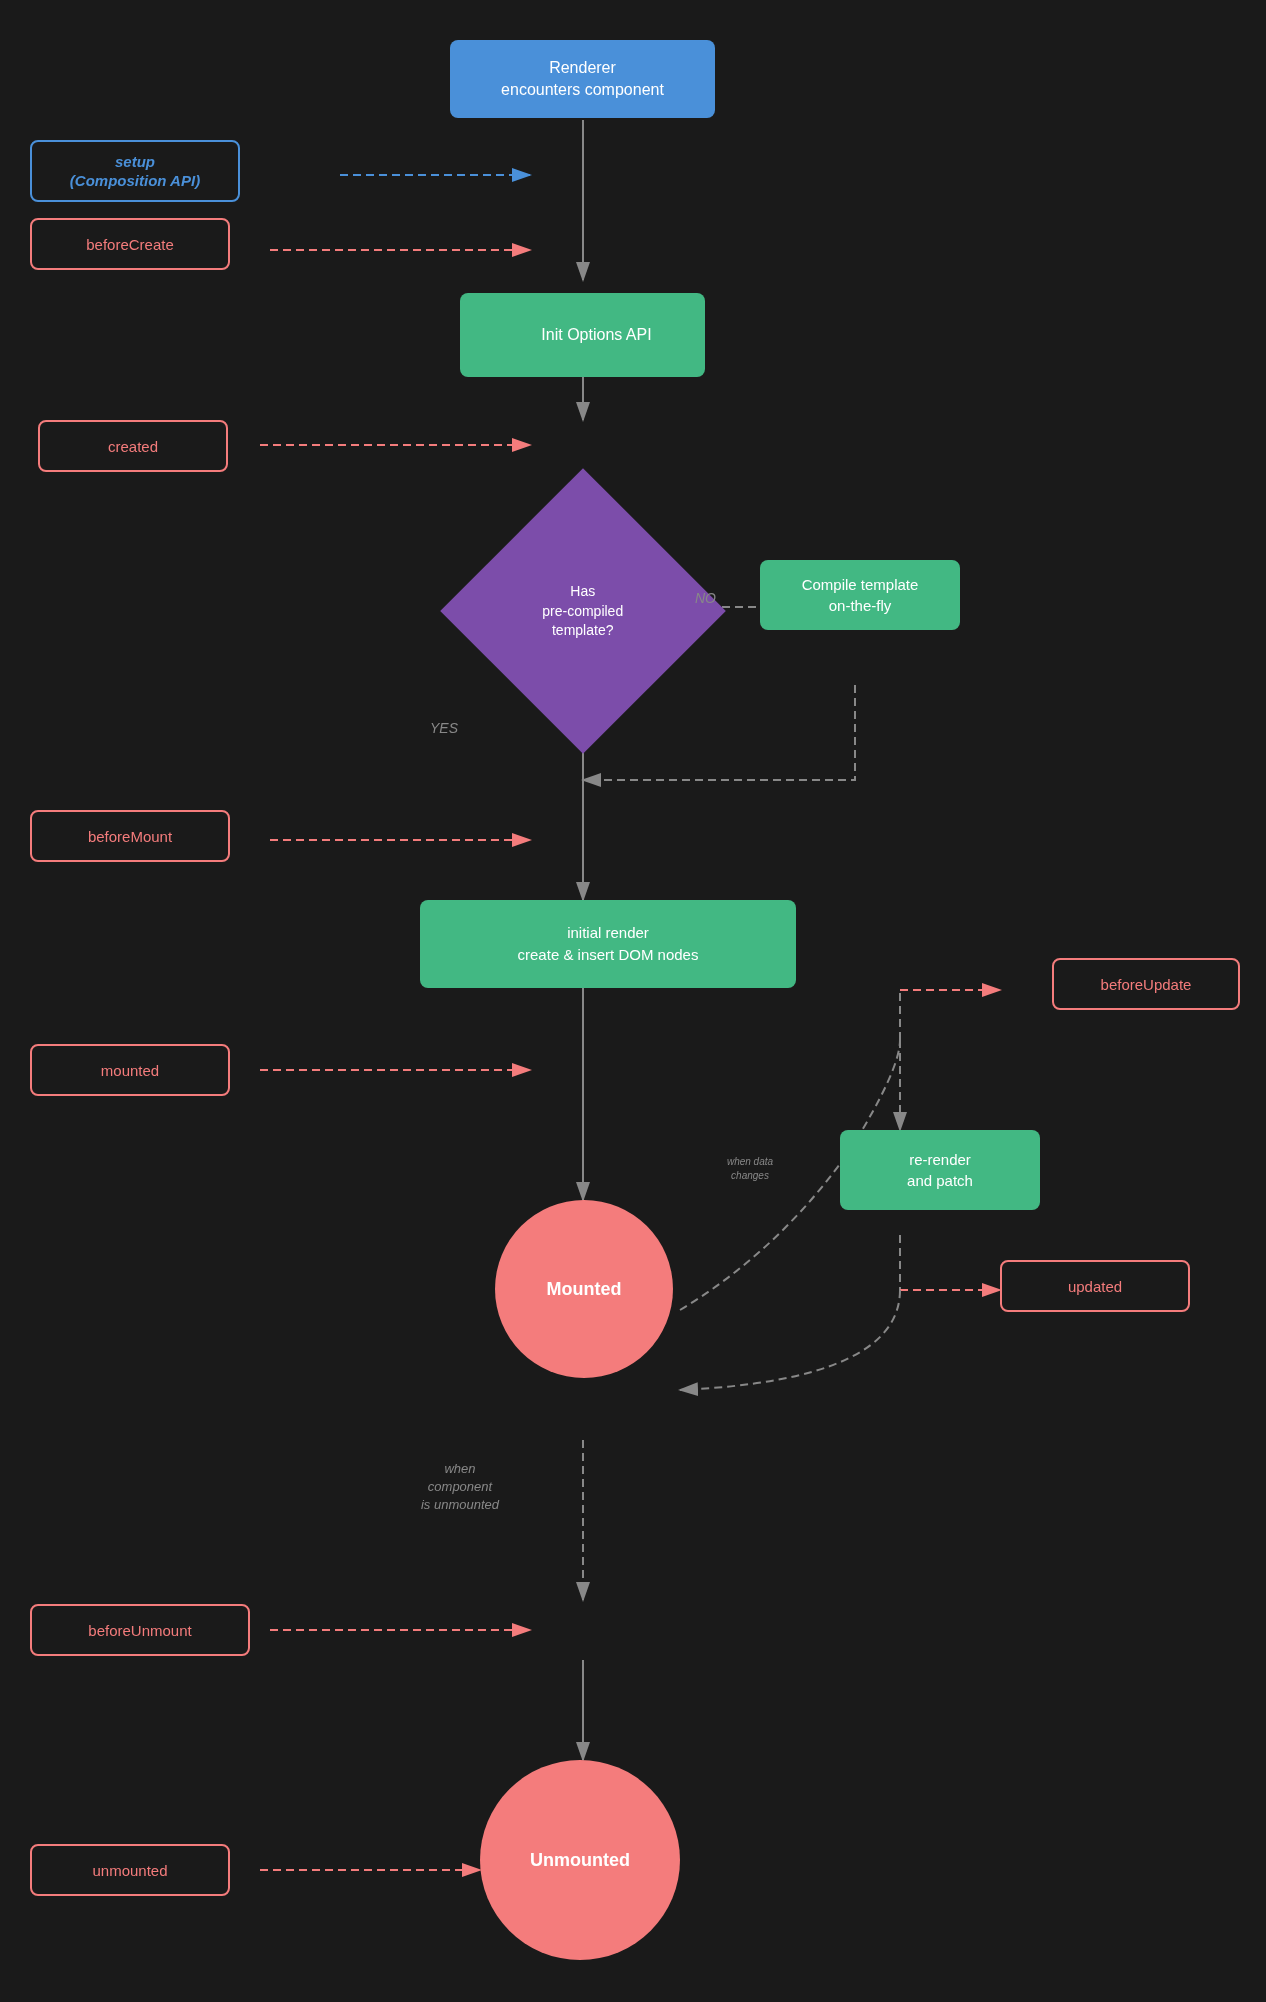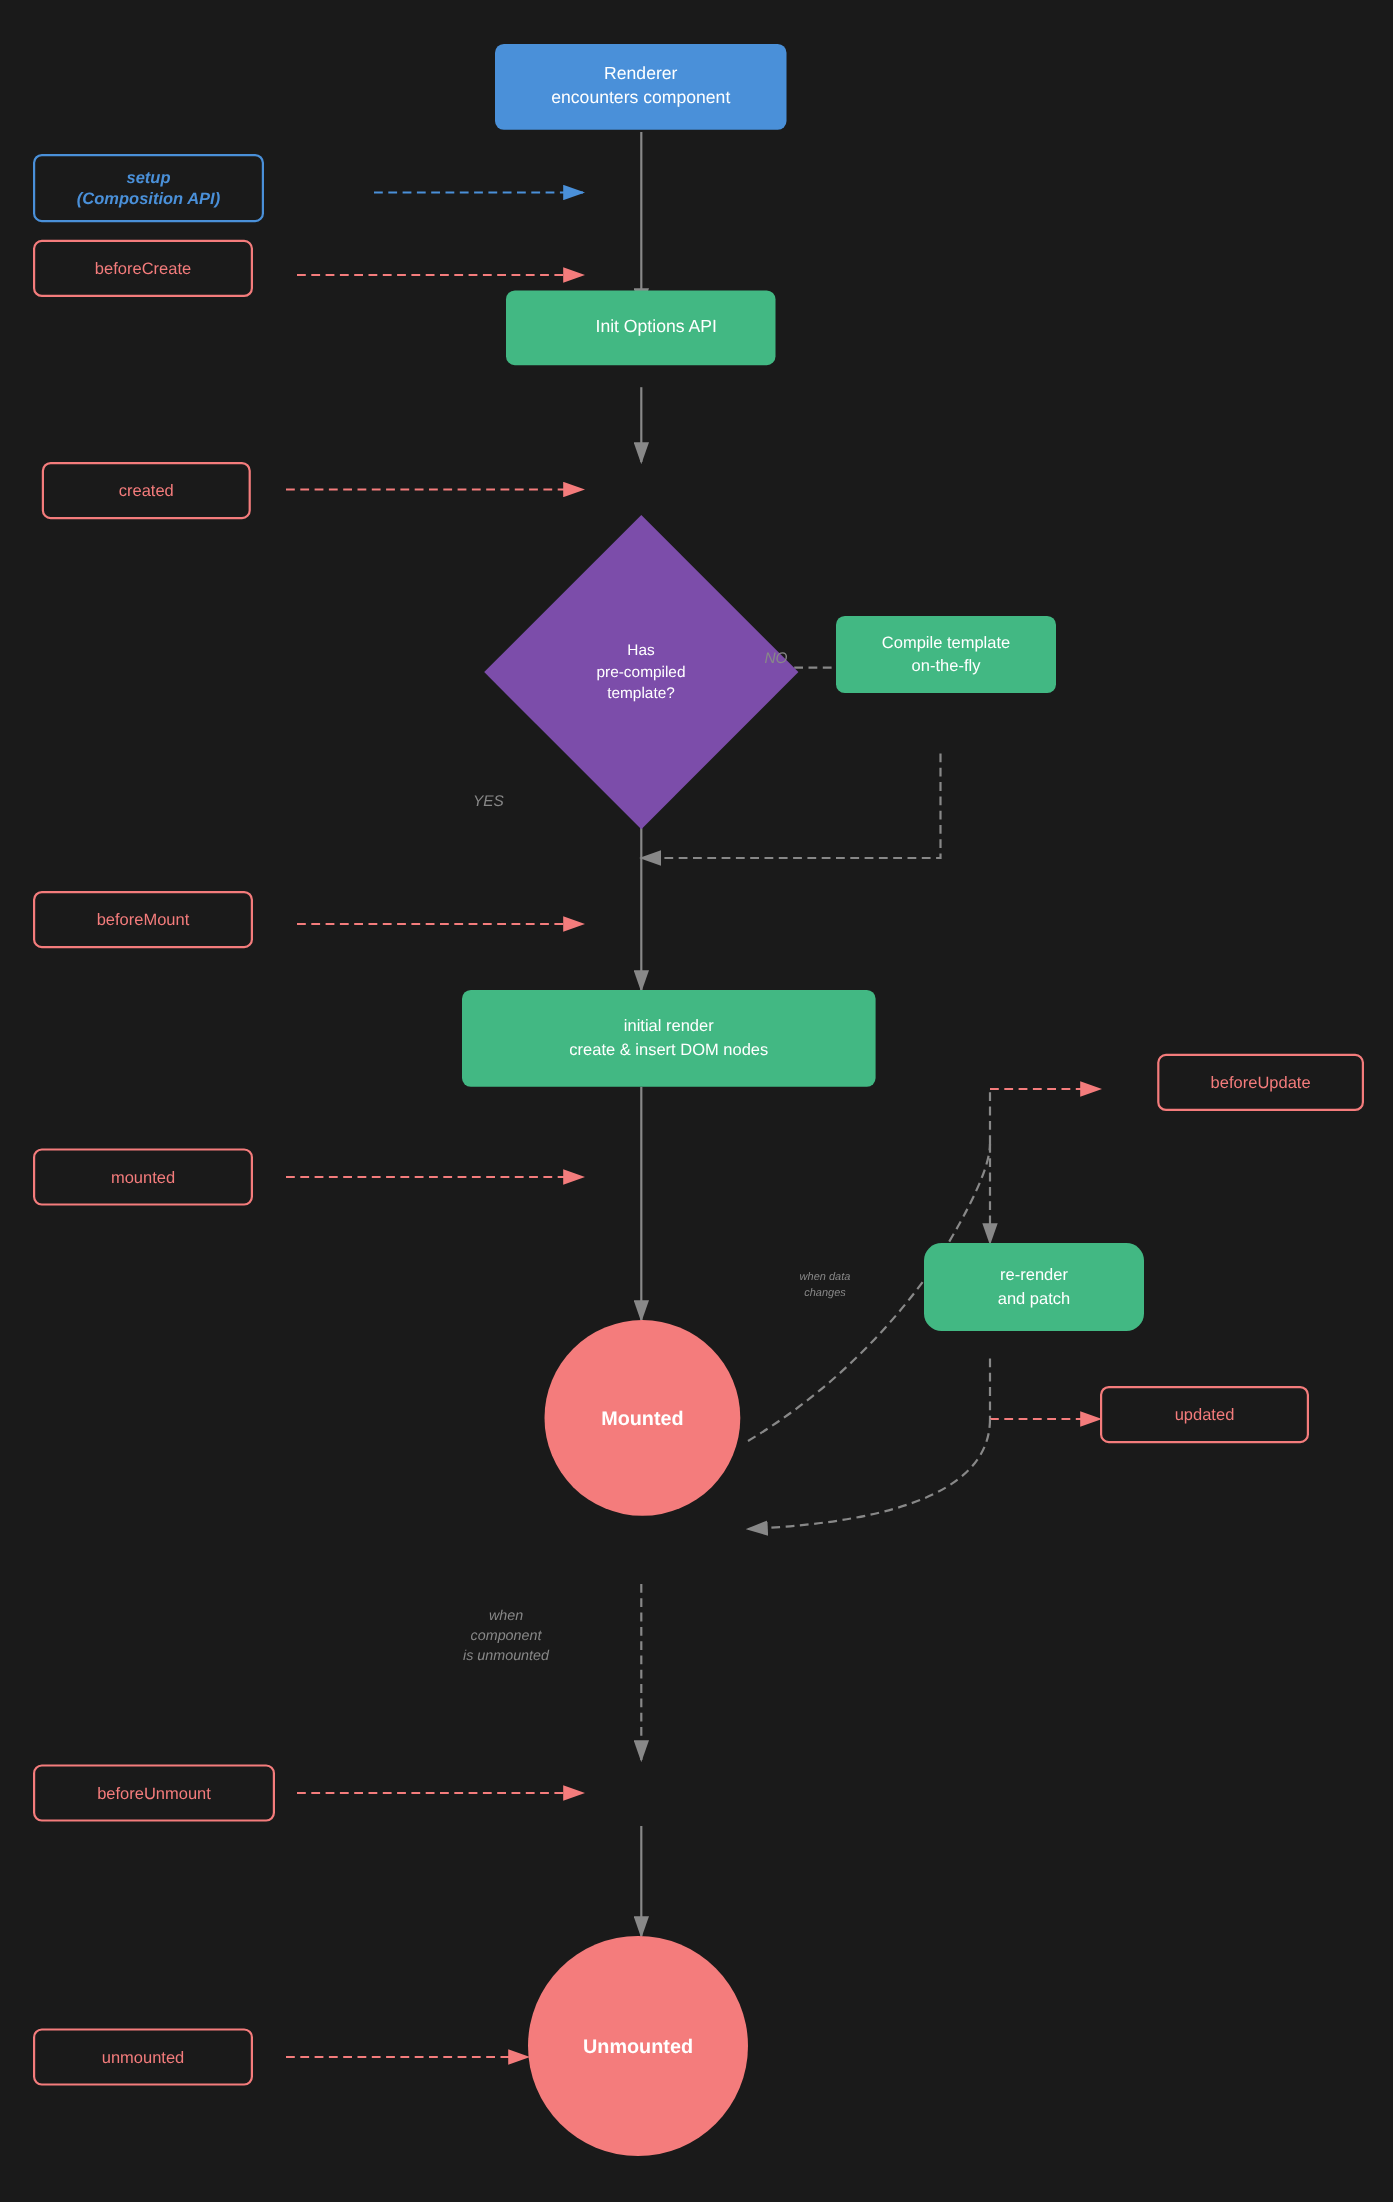--- a/index.html
+++ b/index.html
@@ -130,21 +130,21 @@
 
   <div class="node rounded-rect border-blue" style="left:30px; top:140px; width:210px; height:62px; font-size:15px; font-weight:bold; line-height:1.3;font-style:italic;">
     <span style="white-space:pre-line;">setup
 (Composition API)</span>
   </div>
 
   <div class="node rounded-rect border-red" style="left:30px; top:218px; width:200px; height:52px; font-size:15px;">
     <span>beforeCreate</span>
   </div>
 
-  <div class="node rounded-rect bg-green text-white" style="left:460px; top:264px; width:245px; height:68px; font-size:16px;padding-left:28px;">
+  <div class="node rounded-rect bg-green text-white" style="left:460px; top:293px; width:245px; height:84px; font-size:16px;padding-left:28px;">
     <span>Init Options API</span>
   </div>
 
   <div class="node rounded-rect border-red" style="left:38px; top:420px; width:190px; height:52px; font-size:15px;">
     <span>created</span>
   </div>
 
   <div class="node diamond bg-purple" style="left:482px; top:510px; width:202px; height:202px;">
     <div class="diamond-inner text-white" style="font-size:14px; line-height:1.4; width:150px;">
       <span style="white-space:pre-line;">Has
@@ -185,21 +185,21 @@
 
   <div class="node text-gray" style="left:690px; top:1155px; font-size:10px; font-style:italic; line-height:1.4; text-align:center; width:120px;">
     <span style="white-space:pre-line;">when data
 changes</span>
   </div>
 
   <div class="node circle bg-red-circle text-white" style="left:495px; top:1200px; width:178px; height:178px; font-size:18px; font-weight:bold;">
     <span>Mounted</span>
   </div>
 
-  <div class="node rounded-rect bg-green text-white" style="left:840px; top:1130px; width:200px; height:80px; font-size:15px; line-height:1.4;border-radius:16px;">
+  <div class="node rounded-rect bg-green text-white" style="left:840px; top:1130px; width:200px; height:80px; font-size:15px; line-height:1.4;">
     <span style="white-space:pre-line;">re-render
 and patch</span>
   </div>
 
   <div class="node rounded-rect border-red" style="left:1000px; top:1260px; width:190px; height:52px; font-size:15px;">
     <span>updated</span>
   </div>
 
   <div class="node text-gray" style="left:390px; top:1460px; font-size:13px; font-style:italic; line-height:1.4; text-align:center; width:140px;">
     <span style="white-space:pre-line;">when

